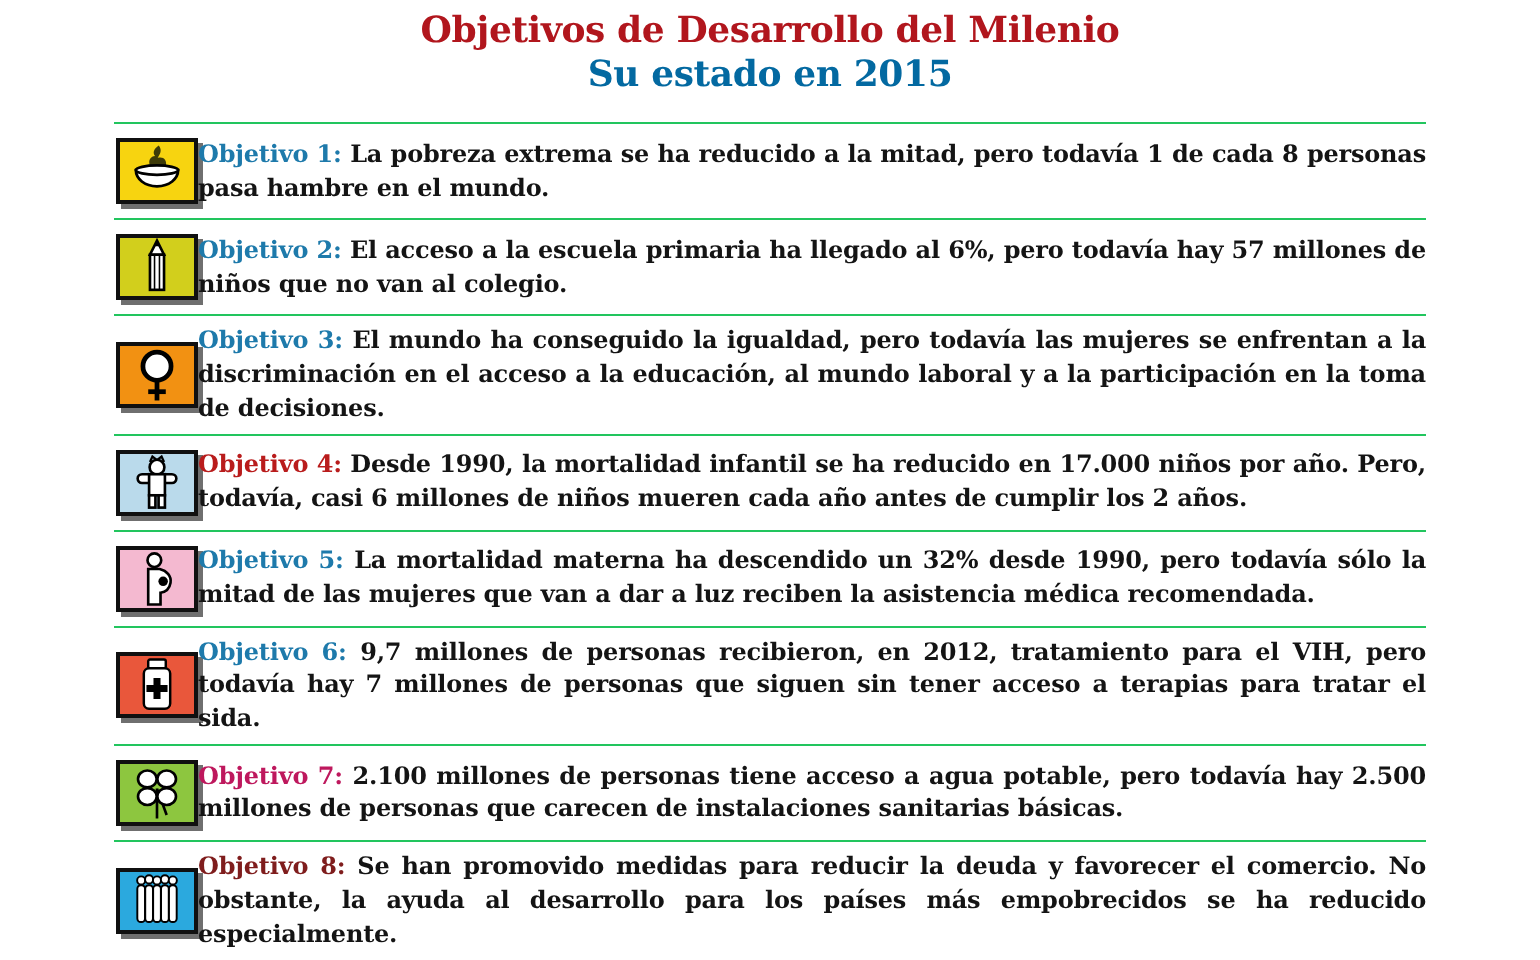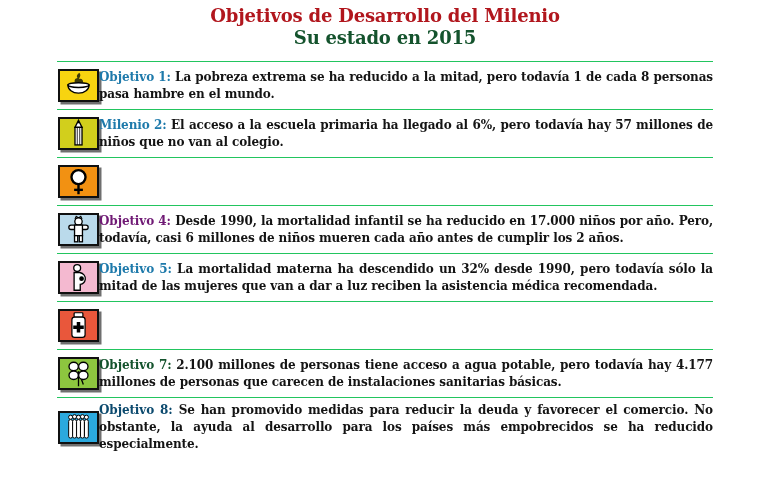--- a/index.html
+++ b/index.html
@@ -36,21 +36,21 @@
   }
   .obj-label { color:#1e7aab; }
 </style>
 </head>
 <body>
 
 <div class="page">
 
   <div class="title-block">
     <div class="title-line" style="color: rgb(177, 22, 29);">Objetivos de Desarrollo del Milenio</div>
-    <div class="title-line" style="color: #14532d;">Su estado en 2015</div>
+    <div class="title-line" style="color: #0369a1;">Su estado en 2015</div>
   </div>
 
   <div class="rows">
 
     <div class="row">
       <div class="icon-box" style="background-color: rgb(247, 212, 16);">
         <svg viewBox="0 0 41 33">
           <path d="M21.5 2c2.2 2.8.6 5-.6 7 3.2-1 5.3 1.2 4.7 4.2h-9.2c-1-3 .6-5 3-5.2-1.6-2.2-.6-4 2.1-6z" fill="#3d3a08"></path>
           <path d="M8.5 16h24c0 5-5 9.2-12 9.2s-12-4.2-12-9.2z" fill="#fff" stroke="#000" stroke-width="1.6"></path>
           <ellipse cx="20.5" cy="16" rx="12" ry="2.7" fill="#fff" stroke="#000" stroke-width="1.6"></ellipse>
@@ -66,48 +66,52 @@
       <div class="icon-box" style="background-color: rgb(210, 207, 28);">
         <svg viewBox="0 0 41 33">
           <path d="M20.5 1.5l4 8h-8z" fill="#fff" stroke="#000" stroke-width="1.5"></path>
           <path d="M20.5 1.5l1.6 3.2h-3.2z" fill="#000"></path>
           <rect x="16.5" y="9.5" width="8" height="20" fill="#fff" stroke="#000" stroke-width="1.5"></rect>
           <line x1="19.1" y1="9.5" x2="19.1" y2="29.5" stroke="#000" stroke-width="0.9"></line>
           <line x1="21.9" y1="9.5" x2="21.9" y2="29.5" stroke="#000" stroke-width="0.9"></line>
         </svg>
       </div>
       <p class="row-text">
-        <strong class="obj-label" style="color: rgb(30, 122, 171);">Milenio 2:</strong>
+        <strong class="obj-label" style="color: rgb(30, 122, 171);">Objetivo 2:</strong>
         <span>El acceso a la escuela primaria ha llegado al 6%, pero todavía hay 57 millones de niños que no van al colegio.</span>
       </p>
     </div>
 
     <div class="row">
       <div class="icon-box" style="background-color: rgb(242, 145, 18);">
         <svg viewBox="0 0 41 33">
           <circle cx="20.5" cy="11.5" r="8" fill="#fff" stroke="#000" stroke-width="2.7"></circle>
           <line x1="20.5" y1="19.5" x2="20.5" y2="31" stroke="#000" stroke-width="2.7"></line>
           <line x1="15.5" y1="26" x2="25.5" y2="26" stroke="#000" stroke-width="2.7"></line>
         </svg>
       </div>
+      <p class="row-text">
+        <strong class="obj-label" style="color: rgb(30, 122, 171);">Objetivo 3:</strong>
+        <span>El mundo ha conseguido la igualdad, pero todavía las mujeres se enfrentan a la discriminación en el acceso a la educación, al mundo laboral y a la participación en la toma de decisiones.</span>
+      </p>
     </div>
 
     <div class="row">
       <div class="icon-box" style="background-color: rgb(186, 218, 235);">
         <svg viewBox="0 0 41 33">
           <path d="M16.5 4.5l1.4-3 2.6 2 2.6-2 1.4 3" fill="none" stroke="#000" stroke-width="1.3"></path>
           <circle cx="20.5" cy="7.5" r="4.2" fill="#fff" stroke="#000" stroke-width="1.5"></circle>
           <rect x="9.5" y="11.5" width="22" height="5" rx="2.5" fill="#fff" stroke="#000" stroke-width="1.5"></rect>
           <rect x="16" y="11.5" width="9" height="12" fill="#fff" stroke="#000" stroke-width="1.5"></rect>
           <rect x="16" y="23.5" width="3.6" height="7" fill="#fff" stroke="#000" stroke-width="1.5"></rect>
           <rect x="21.4" y="23.5" width="3.6" height="7" fill="#fff" stroke="#000" stroke-width="1.5"></rect>
         </svg>
       </div>
       <p class="row-text">
-        <strong class="obj-label" style="color: #701a75;">Objetivo 4:</strong>
+        <strong class="obj-label" style="color: #b91c1c;">Objetivo 4:</strong>
         <span>Desde 1990, la mortalidad infantil se ha reducido en 17.000 niños por año. Pero, todavía, casi 6 millones de niños mueren cada año antes de cumplir los 2 años.</span>
       </p>
     </div>
 
     <div class="row">
       <div class="icon-box" style="background-color: rgb(244, 185, 208);">
         <svg viewBox="0 0 41 33">
           <circle cx="19" cy="5.8" r="3.9" fill="#fff" stroke="#000" stroke-width="1.5"></circle>
           <path d="M15.5 10.8h6.5c4.2 1 6.8 4.2 6.2 7.8-.5 3.1-2.7 5.2-5.7 5.7v6.7h-7z" fill="#fff" stroke="#000" stroke-width="1.5"></path>
           <circle cx="24" cy="17.8" r="2.7" fill="#000"></circle>
@@ -120,37 +124,41 @@
     </div>
 
     <div class="row">
       <div class="icon-box" style="background-color: rgb(233, 87, 59);">
         <svg viewBox="0 0 41 33">
           <rect x="15.5" y="2" width="10" height="5" rx="1" fill="#fff" stroke="#000" stroke-width="1.4"></rect>
           <rect x="13" y="7" width="15" height="23" rx="3" fill="#fff" stroke="#000" stroke-width="1.4"></rect>
           <path d="M18.5 12.5h4v4h4v4h-4v4h-4v-4h-4v-4h4z" fill="#000"></path>
         </svg>
       </div>
+      <p class="row-text">
+        <strong class="obj-label" style="color: rgb(30, 122, 171);">Objetivo 6:</strong>
+        <span>9,7 millones de personas recibieron, en 2012, tratamiento para el VIH, pero todavía hay 7 millones de personas que siguen sin tener acceso a terapias para tratar el sida.</span>
+      </p>
     </div>
 
     <div class="row">
       <div class="icon-box" style="background-color: rgb(141, 198, 63);">
         <svg viewBox="0 0 41 33">
           <path d="M20.5 14v17m0-17l5.5 15" stroke="#000" stroke-width="1.5" fill="none"></path>
           <g fill="#fff" stroke="#000" stroke-width="1.5">
             <ellipse cx="15" cy="8.5" rx="5.3" ry="4.8"></ellipse>
             <ellipse cx="26" cy="8.5" rx="5.3" ry="4.8"></ellipse>
             <ellipse cx="15" cy="18.5" rx="5.3" ry="4.8"></ellipse>
             <ellipse cx="26" cy="18.5" rx="5.3" ry="4.8"></ellipse>
           </g>
         </svg>
       </div>
       <p class="row-text">
-        <strong class="obj-label" style="color: #14532d;">Objetivo 7:</strong>
-        <span>2.100 millones de personas tiene acceso a agua potable, pero todavía hay 4.177 millones de personas que carecen de instalaciones sanitarias básicas.</span>
+        <strong class="obj-label" style="color: #be185d;">Objetivo 7:</strong>
+        <span>2.100 millones de personas tiene acceso a agua potable, pero todavía hay 2.500 millones de personas que carecen de instalaciones sanitarias básicas.</span>
       </p>
     </div>
 
     <div class="row">
       <div class="icon-box" style="background-color: rgb(43, 169, 222);">
         <svg viewBox="0 0 41 33">
           <g fill="#fff" stroke="#000" stroke-width="1.1">
             <circle cx="11.5" cy="4.8" r="2.3"></circle>
             <circle cx="16" cy="4.2" r="2.3"></circle>
             <circle cx="20.5" cy="4.8" r="2.3"></circle>
@@ -158,20 +166,20 @@
             <circle cx="29.5" cy="4.8" r="2.3"></circle>
             <rect x="9.3" y="7.5" width="4.4" height="21" rx="2"></rect>
             <rect x="13.8" y="7.5" width="4.4" height="21" rx="2"></rect>
             <rect x="18.3" y="7.5" width="4.4" height="21" rx="2"></rect>
             <rect x="22.8" y="7.5" width="4.4" height="21" rx="2"></rect>
             <rect x="27.3" y="7.5" width="4.4" height="21" rx="2"></rect>
           </g>
         </svg>
       </div>
       <p class="row-text">
-        <strong class="obj-label" style="color: #0c4a6e;">Objetivo 8:</strong>
+        <strong class="obj-label" style="color: #7f1d1d;">Objetivo 8:</strong>
         <span>Se han promovido medidas para reducir la deuda y favorecer el comercio. No obstante, la ayuda al desarrollo para los países más empobrecidos se ha reducido especialmente.</span>
       </p>
     </div>
 
   </div>
 
 </div>
 
 </body></html>

